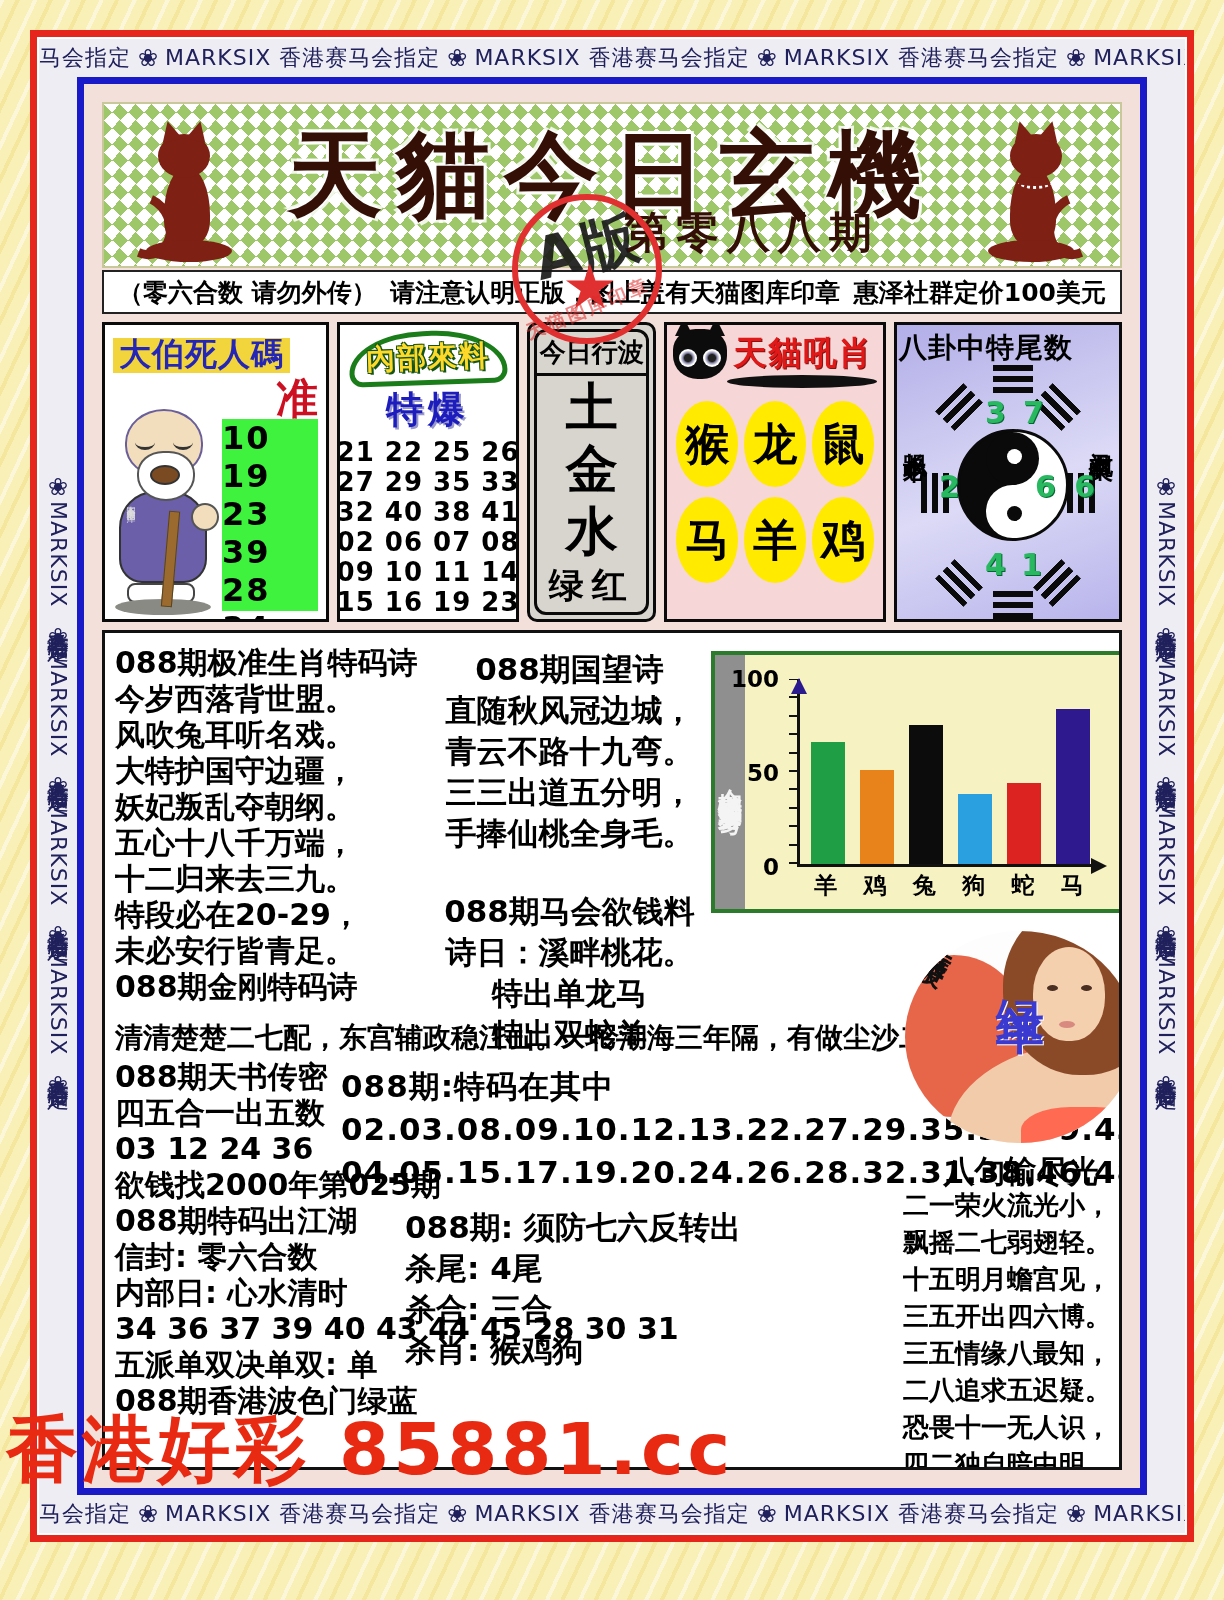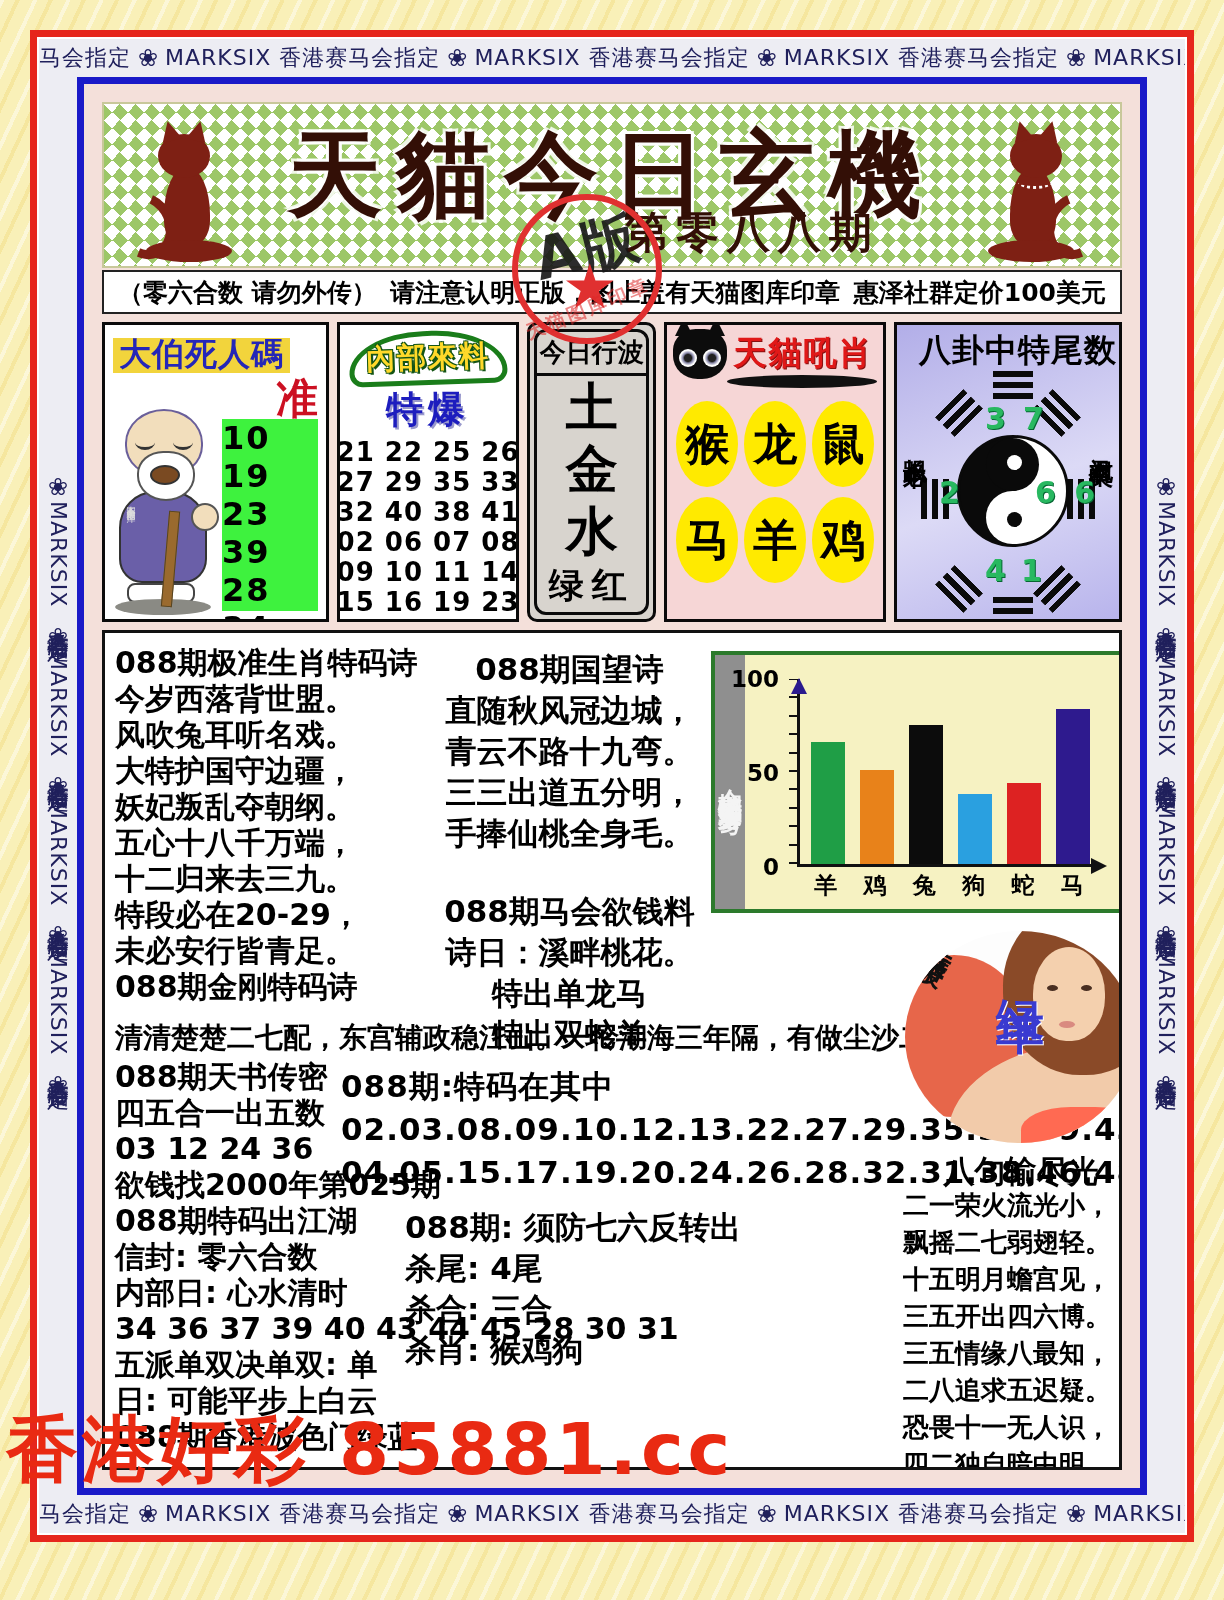--- a/index.html
+++ b/index.html
@@ -103,21 +103,21 @@
   .catlogo::before{left:2px;}.catlogo::after{right:2px;}
   .cl-eye{position:absolute;top:20px;width:18px;height:18px;background:radial-gradient(circle at 50% 50%,#222 28%,#88a 40%,#fff 60%);border-radius:50%;}
   .cl-eye.l{left:6px;}.cl-eye.r{right:6px;}
   .zo-title{position:absolute;left:60px;top:2px;font-size:33px;color:var(--zodiac_red);letter-spacing:2px;text-shadow:1px 1px 0 #881111;}
   .zo-shadow{position:absolute;left:54px;top:46px;width:150px;height:13px;background:#111;border-radius:50%;}
   .zo-row{display:flex;justify-content:space-around;margin-top:10px;}
   .zo-row .line{width:62px;height:86px;background:var(--oval_yellow);border-radius:50%;
     display:flex;align-items:center;justify-content:center;font-size:44px;}
   
   .panel-bagua{width:233px;background:linear-gradient(160deg,#b2aee8,#dcdaf6 55%,#b8b4ec);padding:2px;}
-  .bg-title{text-align:right;font-size:32px;margin-top:2px;letter-spacing:1px;}
+  .bg-title{text-align:left;font-size:28px;margin-top:2px;letter-spacing:1px;}
   .bg-field{position:relative;height:252px;}
   .yinyang{position:absolute;left:58px;top:62px;width:112px;height:112px;border-radius:50%;
     background:linear-gradient(90deg,#0a0a0a 50%,#fff 50%);border:3px solid #0a0a0a;box-sizing:border-box;}
   .yy-top{position:absolute;left:25%;top:0;width:50%;height:50%;background:#0a0a0a;border-radius:50%;}
   .yy-bot{position:absolute;left:25%;bottom:0;width:50%;height:50%;background:#fff;border-radius:50%;}
   .yy-d1{position:absolute;left:44%;top:16%;width:15px;height:15px;background:#fff;border-radius:50%;z-index:2;}
   .yy-d2{position:absolute;left:44%;bottom:16%;width:15px;height:15px;background:#0a0a0a;border-radius:50%;z-index:2;}
   .tg{position:absolute;width:40px;height:28px;
     background:repeating-linear-gradient(to bottom,#0a0a0a 0 6px,rgba(0,0,0,0) 6px 11px);}
   .tg-n{left:94px;top:-2px;}
@@ -360,21 +360,20 @@
           <div class="m-left2">
               <div class="line">088期天书传密</div>
               <div class="line">四五合一出五数</div>
               <div class="line">03 12 24 36</div>
               <div class="line">欲钱找2000年第025期</div>
               <div class="line">088期特码出江湖</div>
               <div class="line">信封: 零六合数</div>
               <div class="line">内部日: 心水清时</div>
               <div class="line">34 36 37 39 40 43 44 45 28 30 31</div>
               <div class="line">五派单双决单双: 单</div>
-              <div class="line">日: 可能平步上白云</div>
               <div class="line">088期香港波色门绿蓝</div>
             </div>
           <div class="m-mid1">
               <div class="line">088期国望诗</div>
               <div class="line">直随秋风冠边城，</div>
               <div class="line">青云不路十九弯。</div>
               <div class="line">三三出道五分明，</div>
               <div class="line">手捧仙桃全身毛。</div>
             </div>
           <div class="m-mid2">

